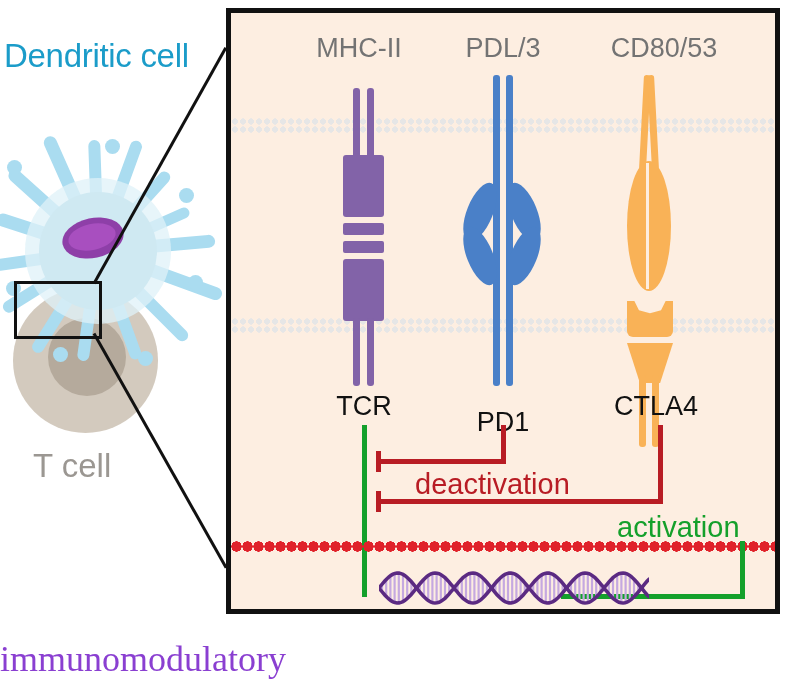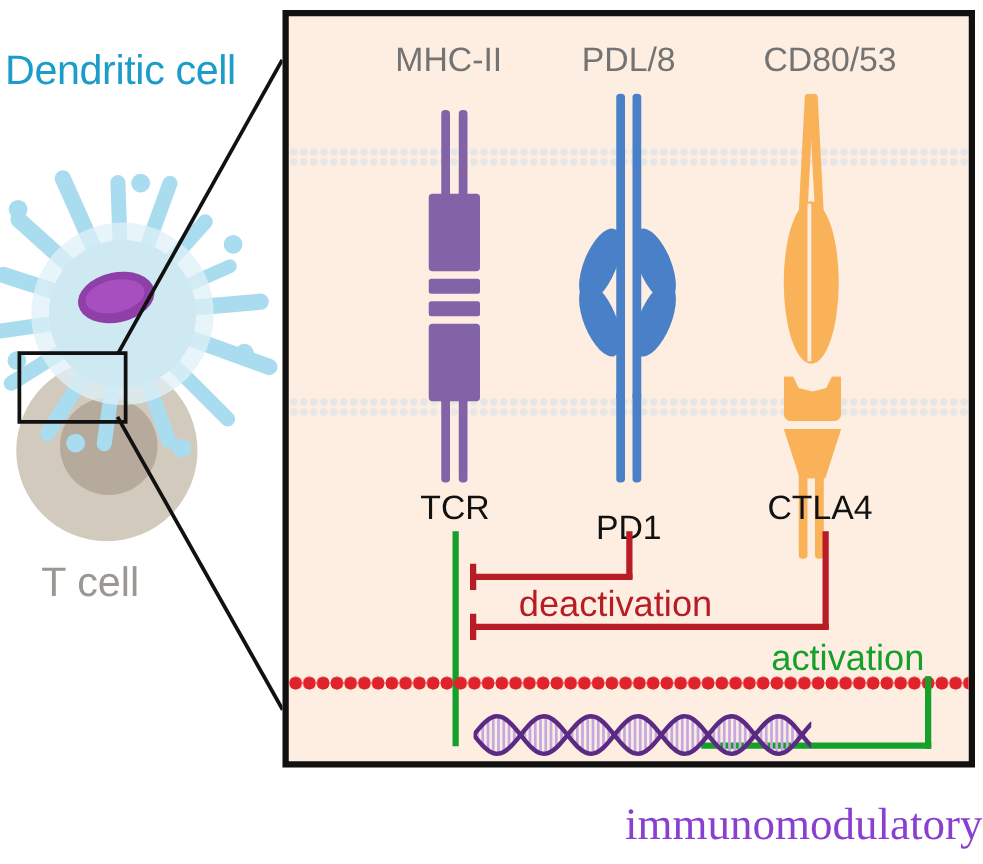--- a/index.html
+++ b/index.html
@@ -109,21 +109,21 @@
     position:absolute;height:11px;left:0;width:100%;
     background-image:radial-gradient(circle at 5.5px 5.5px,#e0222a 5px,rgba(0,0,0,0) 5.3px);
     background-size:11px 11px;background-repeat:repeat-x;
   }
 
   
   #dna{position:absolute;}
 
   
   #caption{
-    left:0;top:638px;width:786px;text-align:right;
+    left:0;top:638px;width:786px;text-align:left;
     font-family:"Liberation Serif", serif;
     font-size:36px;color:#8a3fd1;
   }
 </style>
 </head>
 <body>
 
 <div id="stage">
 
   <div class="abs" id="dendritic-label">Dendritic cell</div>
@@ -185,21 +185,21 @@
       <div class="stalk" style="left:136px;top:75px;width:7px;height:70px;background:#8263a8;"></div>
 
       <div class="blk" style="left:112px;top:142px;width:41px;height:62px;background:#8263a8;border-radius:3px;"></div>
       <div class="blk" style="left:112px;top:210px;width:41px;height:12px;background:#8263a8;border-radius:2px;"></div>
       <div class="blk" style="left:112px;top:228px;width:41px;height:12px;background:#8263a8;border-radius:2px;"></div>
       <div class="blk" style="left:112px;top:246px;width:41px;height:62px;background:#8263a8;border-radius:3px;"></div>
 
       <div class="stalk" style="left:122px;top:305px;width:7px;height:68px;background:#8263a8;"></div>
       <div class="stalk" style="left:136px;top:305px;width:7px;height:68px;background:#8263a8;"></div>
 
-      <div class="prot-label" style="left:212px;top:20px;width:120px;">PDL/8</div>
+      <div class="prot-label" style="left:212px;top:20px;width:120px;">PDL/3</div>
 
       <div class="stalk" style="left:262px;top:62px;width:7px;height:245px;background:#4a80c8;"></div>
       <div class="stalk" style="left:275px;top:62px;width:7px;height:245px;background:#4a80c8;"></div>
       <div class="stalk" style="left:262px;top:300px;width:7px;height:73px;background:#4a80c8;"></div>
       <div class="stalk" style="left:275px;top:300px;width:7px;height:73px;background:#4a80c8;"></div>
 
       <div class="leaf" style="left:236px;top:168px;width:26px;height:62px;background:#4a80c8;transform:rotate(22deg);"></div>
       <div class="leaf" style="left:280px;top:168px;width:26px;height:62px;background:#4a80c8;transform:rotate(-22deg);"></div>
       <div class="leaf" style="left:236px;top:212px;width:26px;height:62px;background:#4a80c8;transform:rotate(-22deg);"></div>
       <div class="leaf" style="left:280px;top:212px;width:26px;height:62px;background:#4a80c8;transform:rotate(22deg);"></div>

